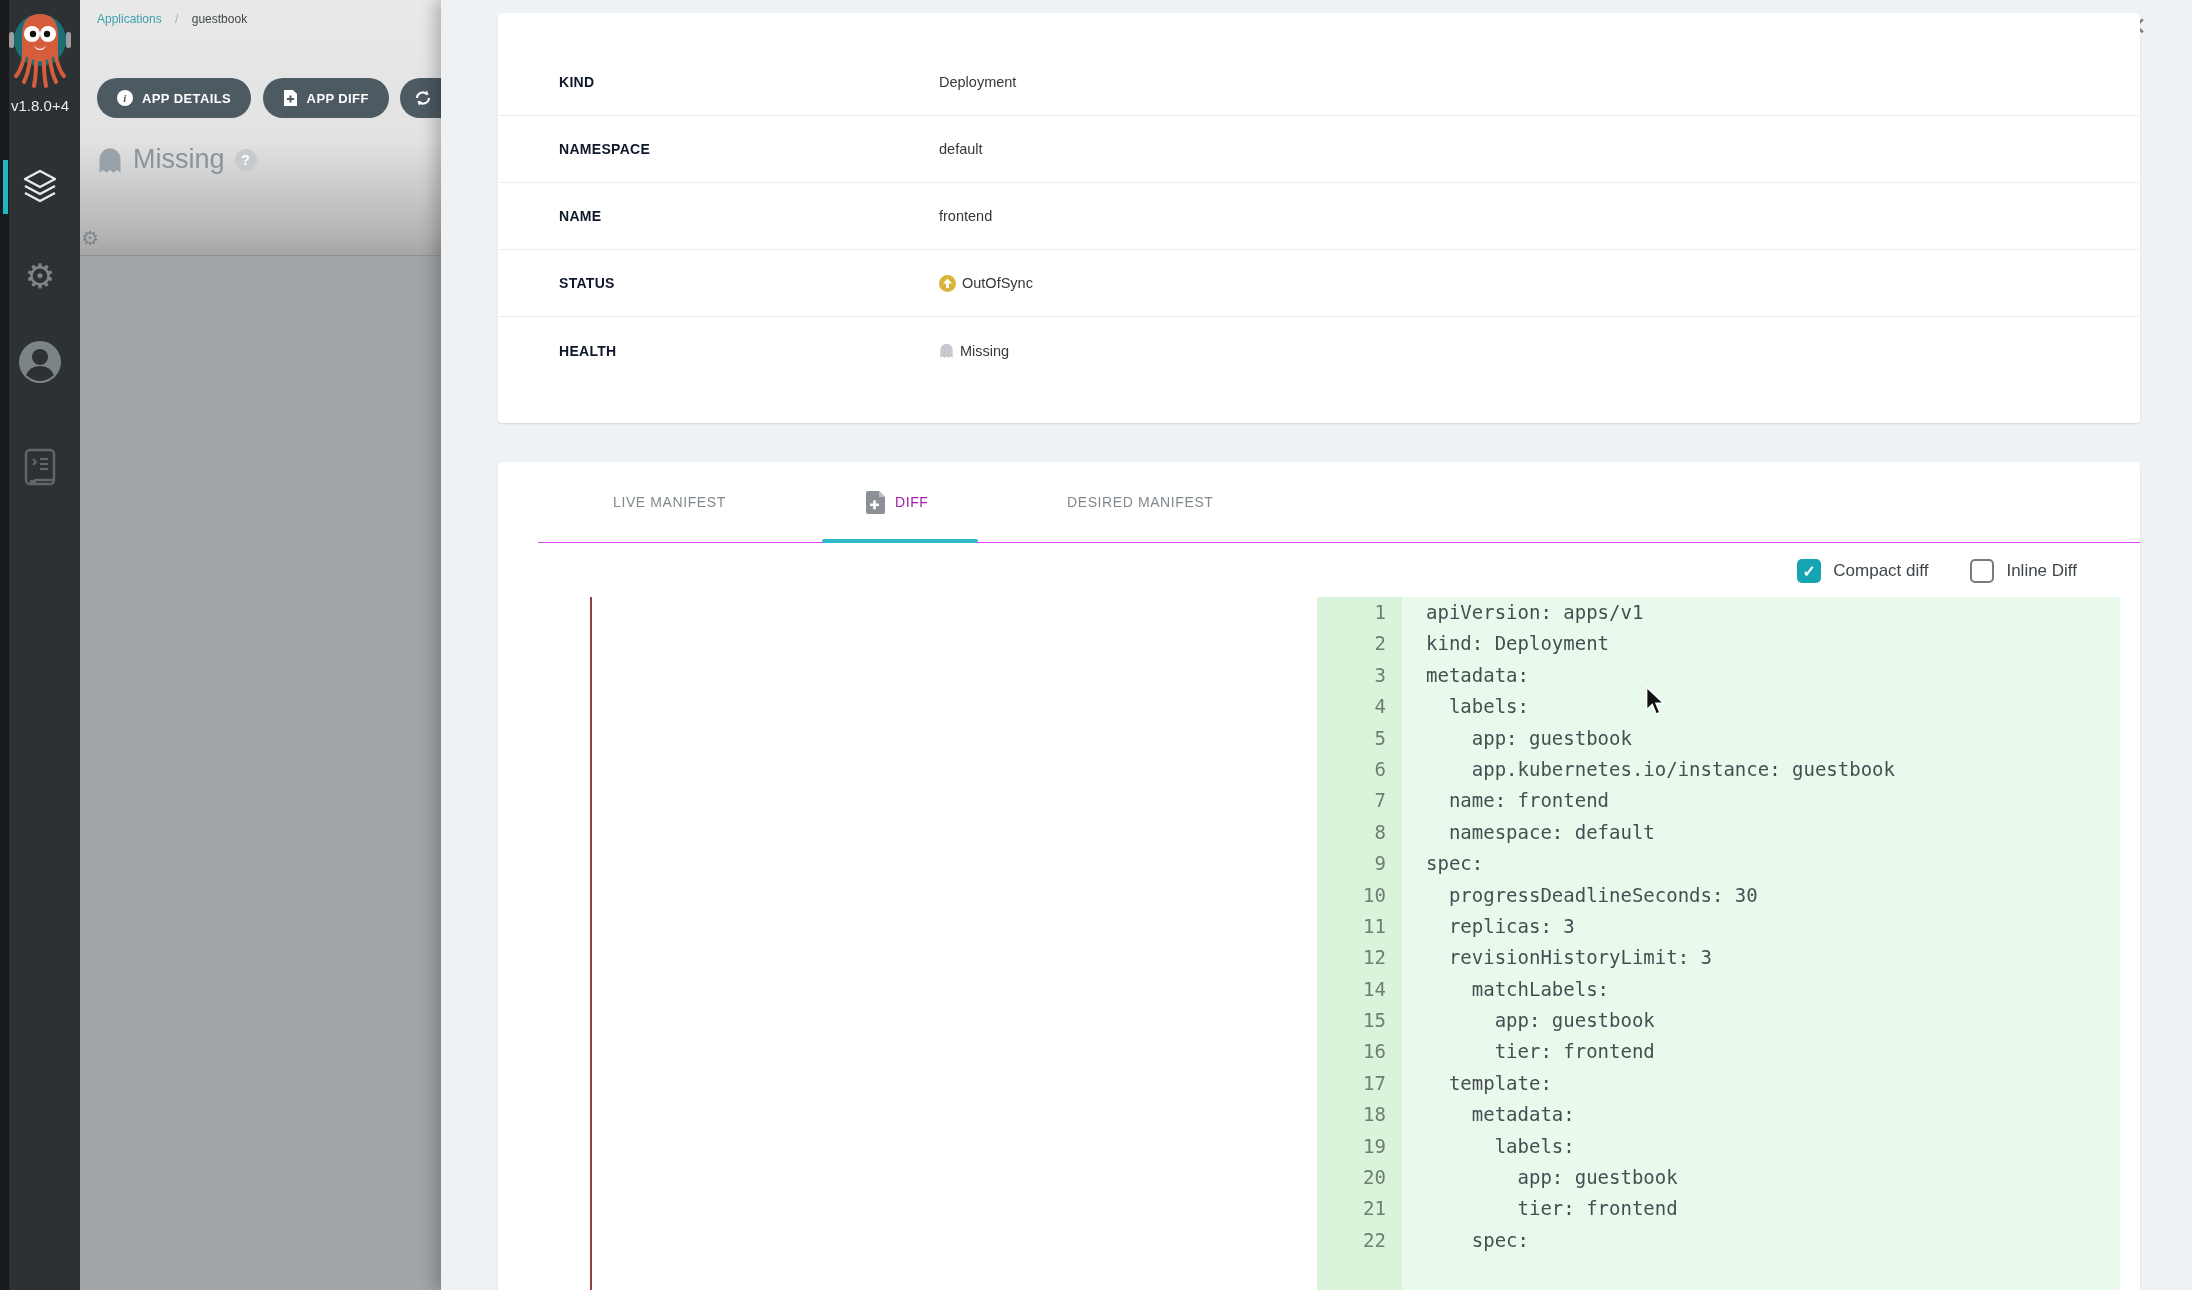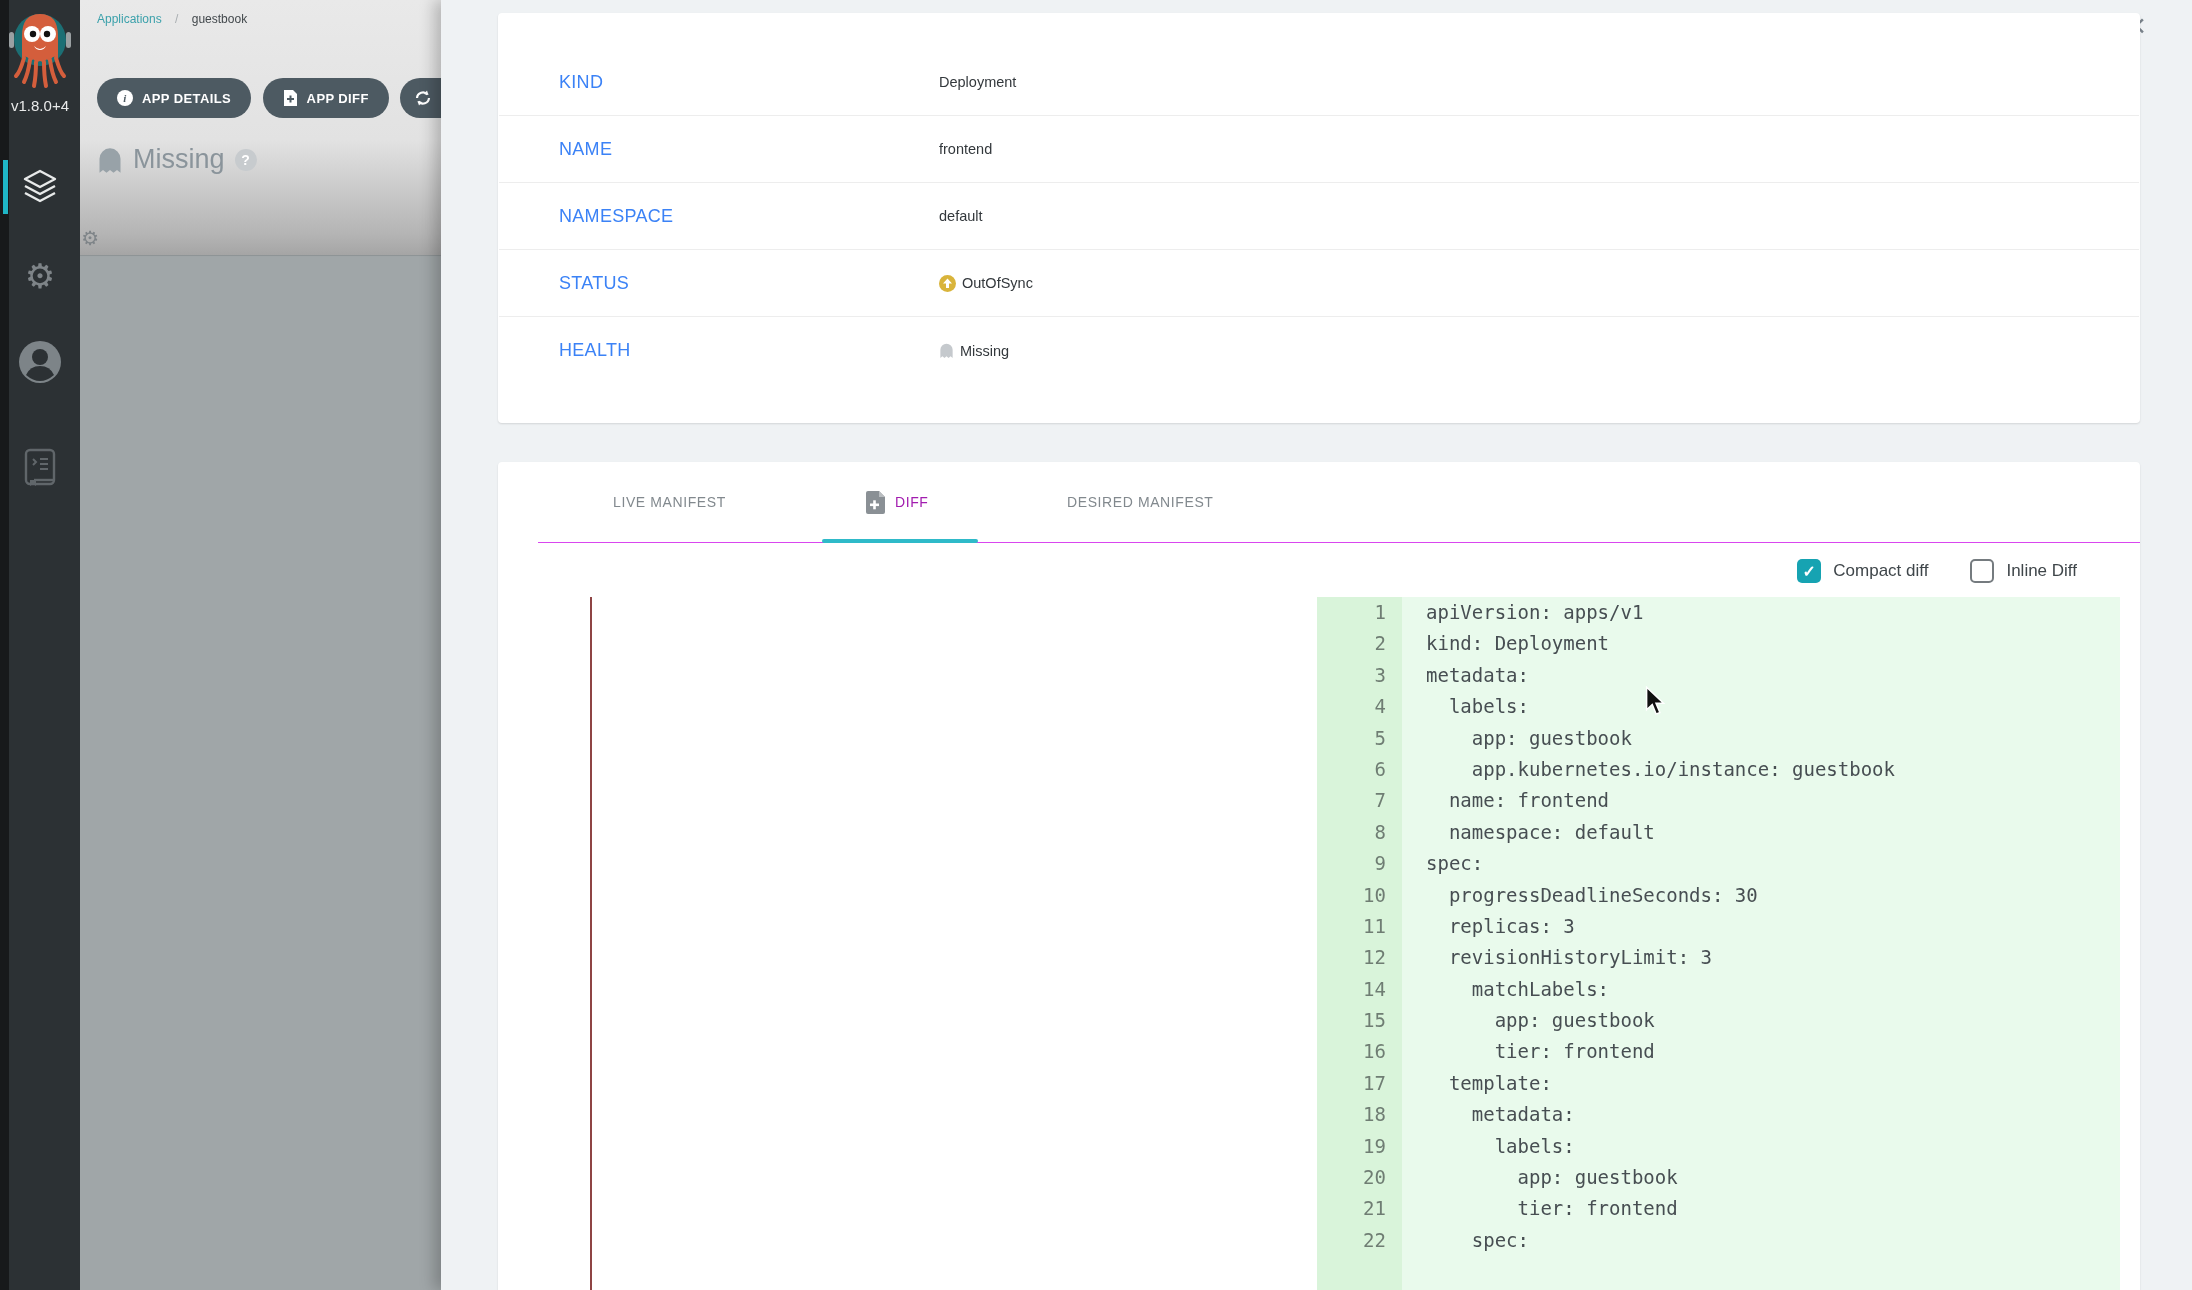--- a/index.html
+++ b/index.html
@@ -48,21 +48,21 @@
   .panel { position:absolute; left:441px; top:0; width:1751px; height:1290px;
            background:#eff2f4; z-index:5; box-shadow:-7px 0 14px rgba(0,0,0,.22); }
   .close-x { position:absolute; right:46px; top:8px; font-size:34px; font-weight:300;
              color:#79828a; cursor:pointer; line-height:1; }
   .card { position:absolute; left:57px; width:1642px; background:#fff;
           border-radius:4px; box-shadow:0 1px 2px rgba(0,0,0,.12); }
   .card-summary { top:13px; height:410px; padding-top:36px; }
   .srow { height:67px; display:flex; align-items:center; padding-left:60px;
           border-bottom:1px solid #ededed; margin:0 1px; }
   .srow:last-child { border-bottom:none; }
-  .slabel { width:380px; font-size:18px; color:#3b82f6; letter-spacing:.3px; }
+  .slabel { width:380px; font-size:14px; color:#0f172a; letter-spacing:.3px;font-weight:bold; }
   .svalue { font-size:14.5px; color:#33383c; display:flex; align-items:center; gap:6px; }
 
   .card-manifest { top:462px; height:840px; }
   .tabs { position:relative; height:81px; border-bottom:1px solid #d946ef;margin-left:40px; }
   .tab { position:absolute; top:0; height:80px; display:flex; align-items:center; gap:9px;
          font-size:14px; letter-spacing:.6px; color:#82898e; cursor:pointer; }
   .tab-live { left:75px; } .tab-diff { left:327px; color:#a21caf; } .tab-desired { left:529px;justify-content:flex-end; }
   .tab-underline { position:absolute; left:284px; bottom:-1px; width:156px; height:4px;
                    background:#2fbac9; border-radius:2px; }
 
@@ -180,26 +180,26 @@
 
 <div class="panel">
   <span class="close-x">×</span>
 
   <div class="card card-summary">
     <div class="srow">
       <div class="slabel">KIND</div>
       <div class="svalue">Deployment</div>
     </div>
     <div class="srow">
+      <div class="slabel">NAMESPACE</div>
+      <div class="svalue">default</div>
+    </div>
+    <div class="srow">
       <div class="slabel">NAME</div>
       <div class="svalue">frontend</div>
-    </div>
-    <div class="srow">
-      <div class="slabel">NAMESPACE</div>
-      <div class="svalue">default</div>
     </div>
     <div class="srow">
       <div class="slabel">STATUS</div>
       <div class="svalue">
         <svg width="17" height="17" viewBox="0 0 17 17">
           <circle cx="8.5" cy="8.5" r="8.5" fill="#d9b43b"></circle>
           <path d="M8.5 3.5 L13 8.5 H10 V13 H7 V8.5 H4 Z" fill="#fff"></path>
         </svg>
         <span>OutOfSync</span>
       </div>

